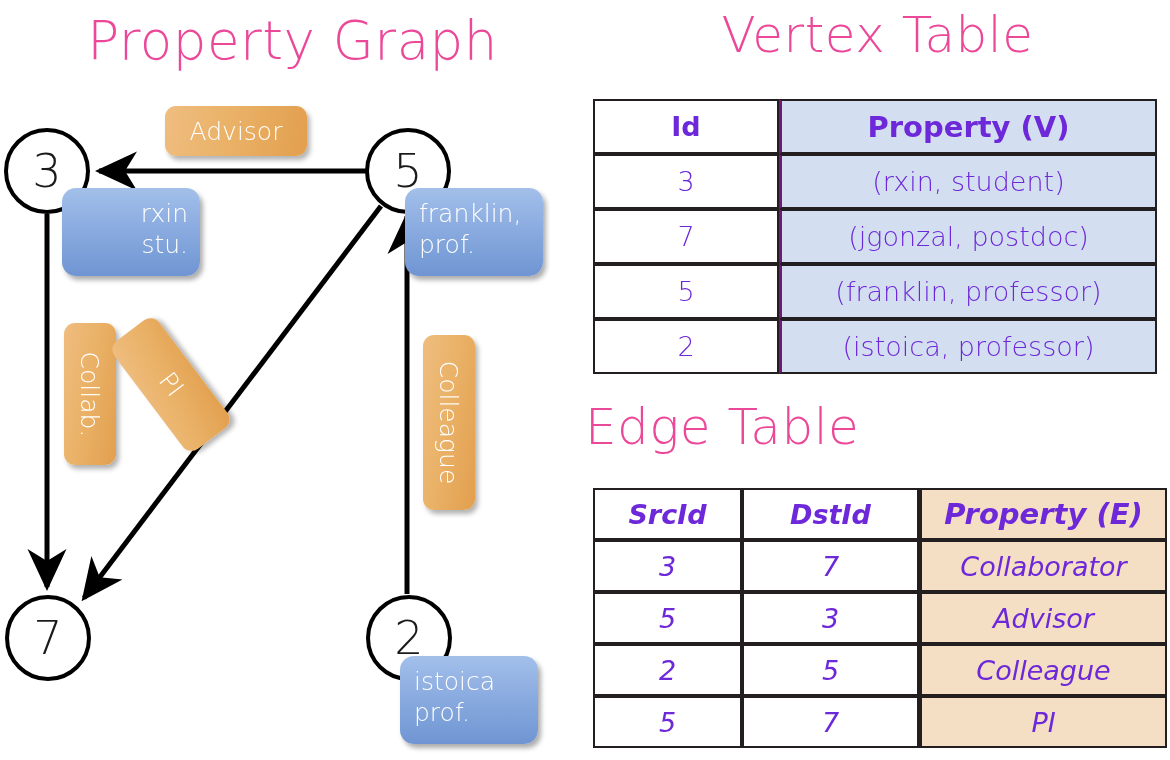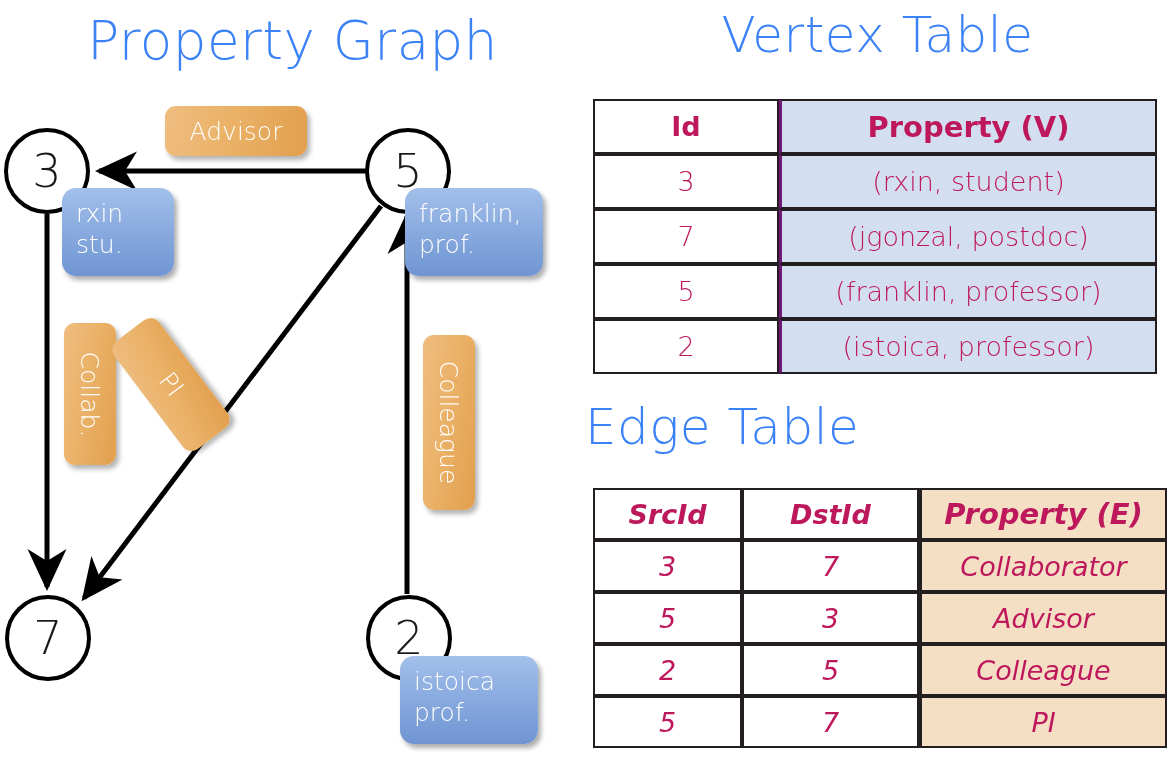--- a/index.html
+++ b/index.html
@@ -13,21 +13,21 @@
     overflow: hidden;
     font-family: "Liberation Sans", sans-serif;
     color: #000;
   }
 
   
   .section-title {
     position: absolute;
     font-family: "DejaVu Sans", sans-serif;
     font-weight: 300;
-    color: #3b82f6;
+    color: #ec4899;
     white-space: nowrap;
     letter-spacing: 0.5px;
   }
   #title-property-graph {
     left: 0; top: 10px; width: 585px;
     text-align: center;
     font-size: 53px;
   }
   #title-vertex-table {
     left: 585px; top: 6px; width: 585px;
@@ -113,21 +113,21 @@
     position: absolute;
     border-collapse: separate;
     border-spacing: 0;
     font-family: "DejaVu Sans", sans-serif;
     font-weight: 300;
   }
   .tbl td, .tbl th {
     border: 2px solid #231f20;
     text-align: center;
     font-weight: 300;
-    color: #be185d;
+    color: #6d28d9;
     padding: 0;
     vertical-align: middle;
     background: #fff;
   }
   .tbl th {
     font-weight: bold;
     font-family: "DejaVu Sans", sans-serif;
   }
 
   
@@ -179,21 +179,21 @@
   <div class="node" style="left:365px; top:128px; width:86px; height:86px;">
     <span>5</span>
   </div>
   <div class="node" style="left:5px; top:595px; width:86px; height:86px;">
     <span>7</span>
   </div>
   <div class="node" style="left:366px; top:595px; width:86px; height:86px;">
     <span>2</span>
   </div>
 
-  <div class="prop-box" style="left:62px; top:188px; width:112px; height:88px;">
+  <div class="prop-box" style="left:62px; top:188px; width:138px; height:88px;text-align:right;">
     <span>rxin</span>
     <span>stu.</span>
   </div>
 
   <div class="prop-box" style="left:405px; top:188px; width:138px; height:88px;">
     <span>franklin,</span>
     <span>prof.</span>
   </div>
 
 

